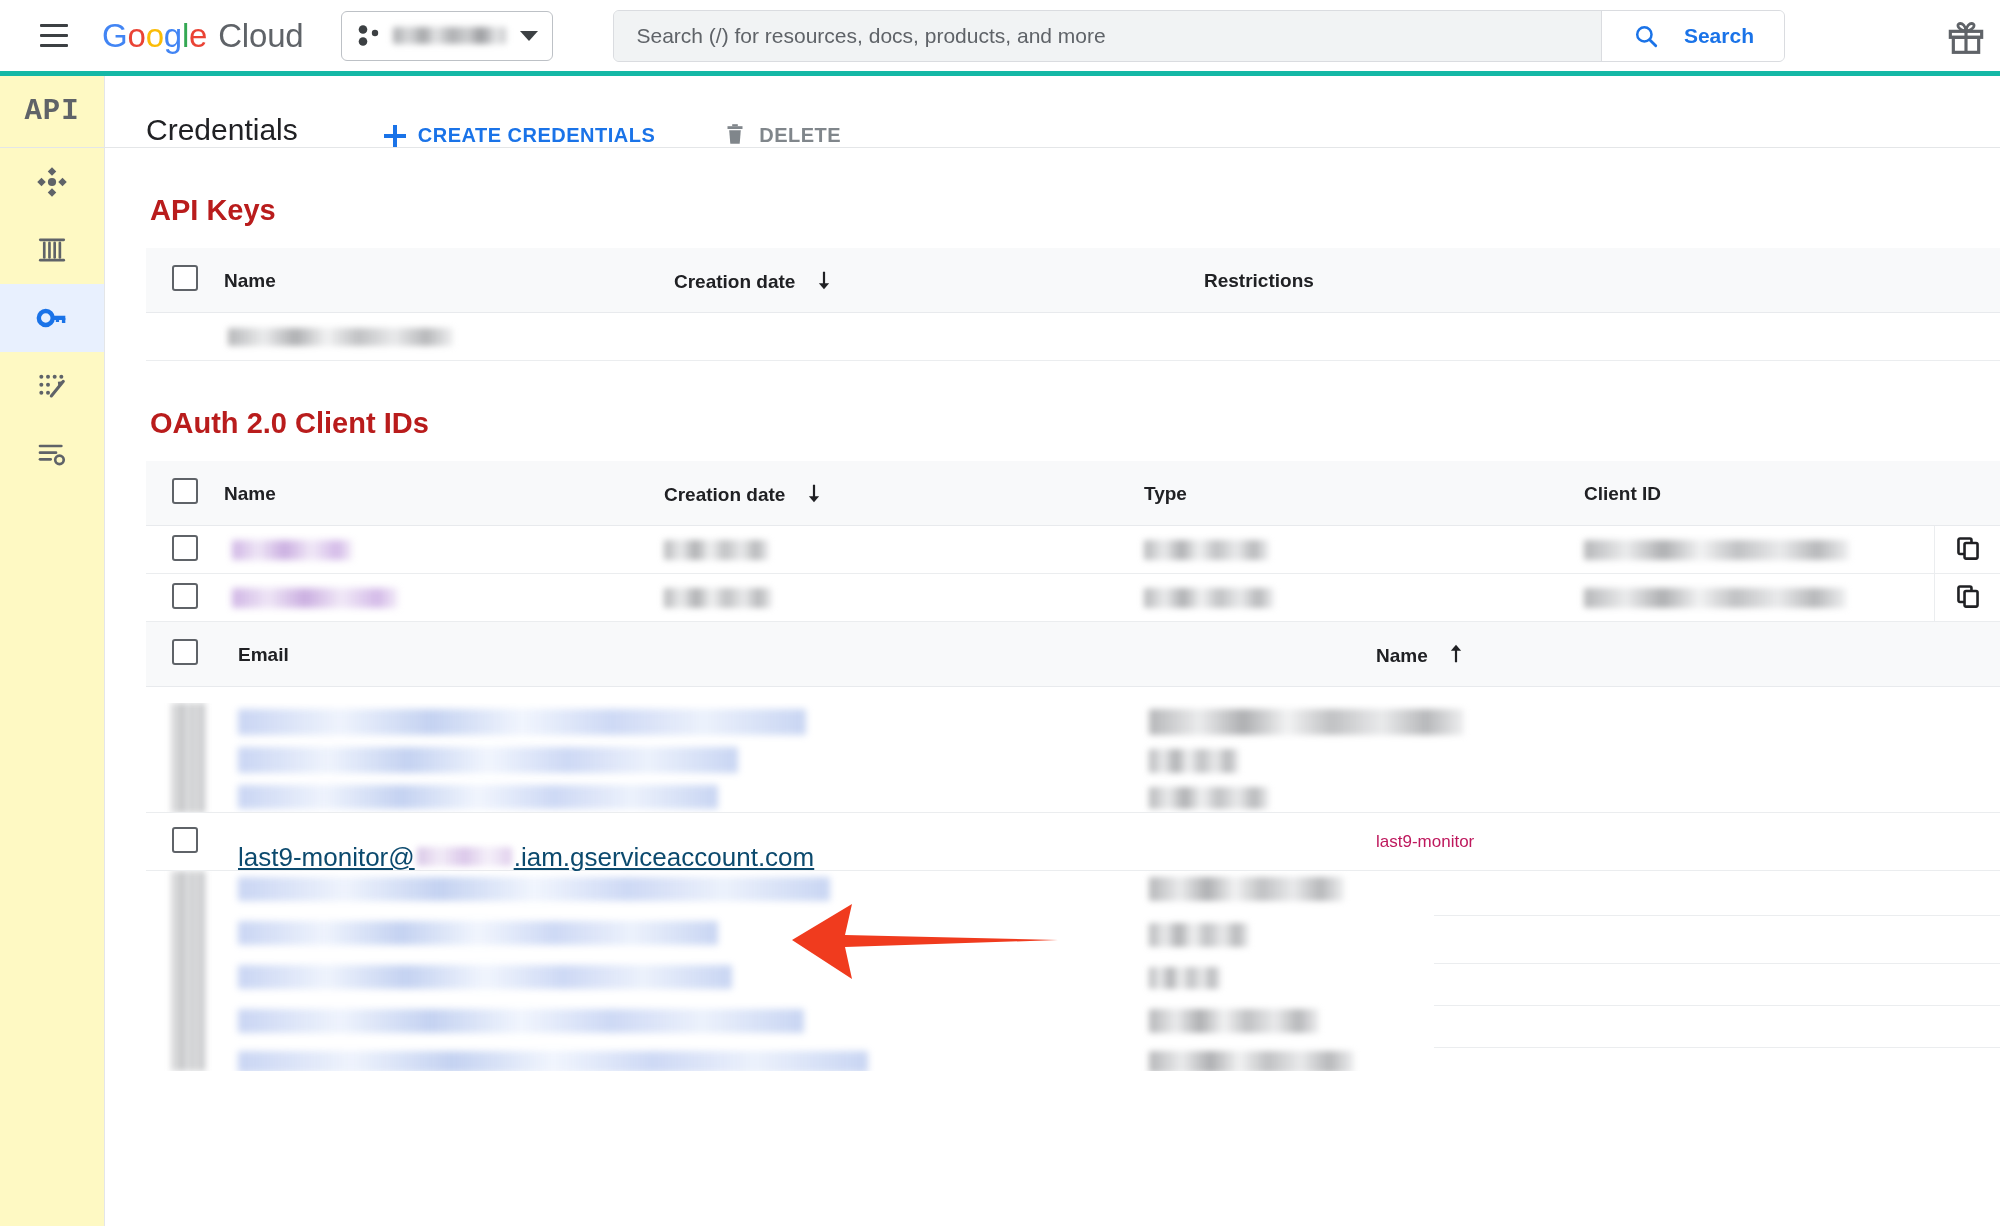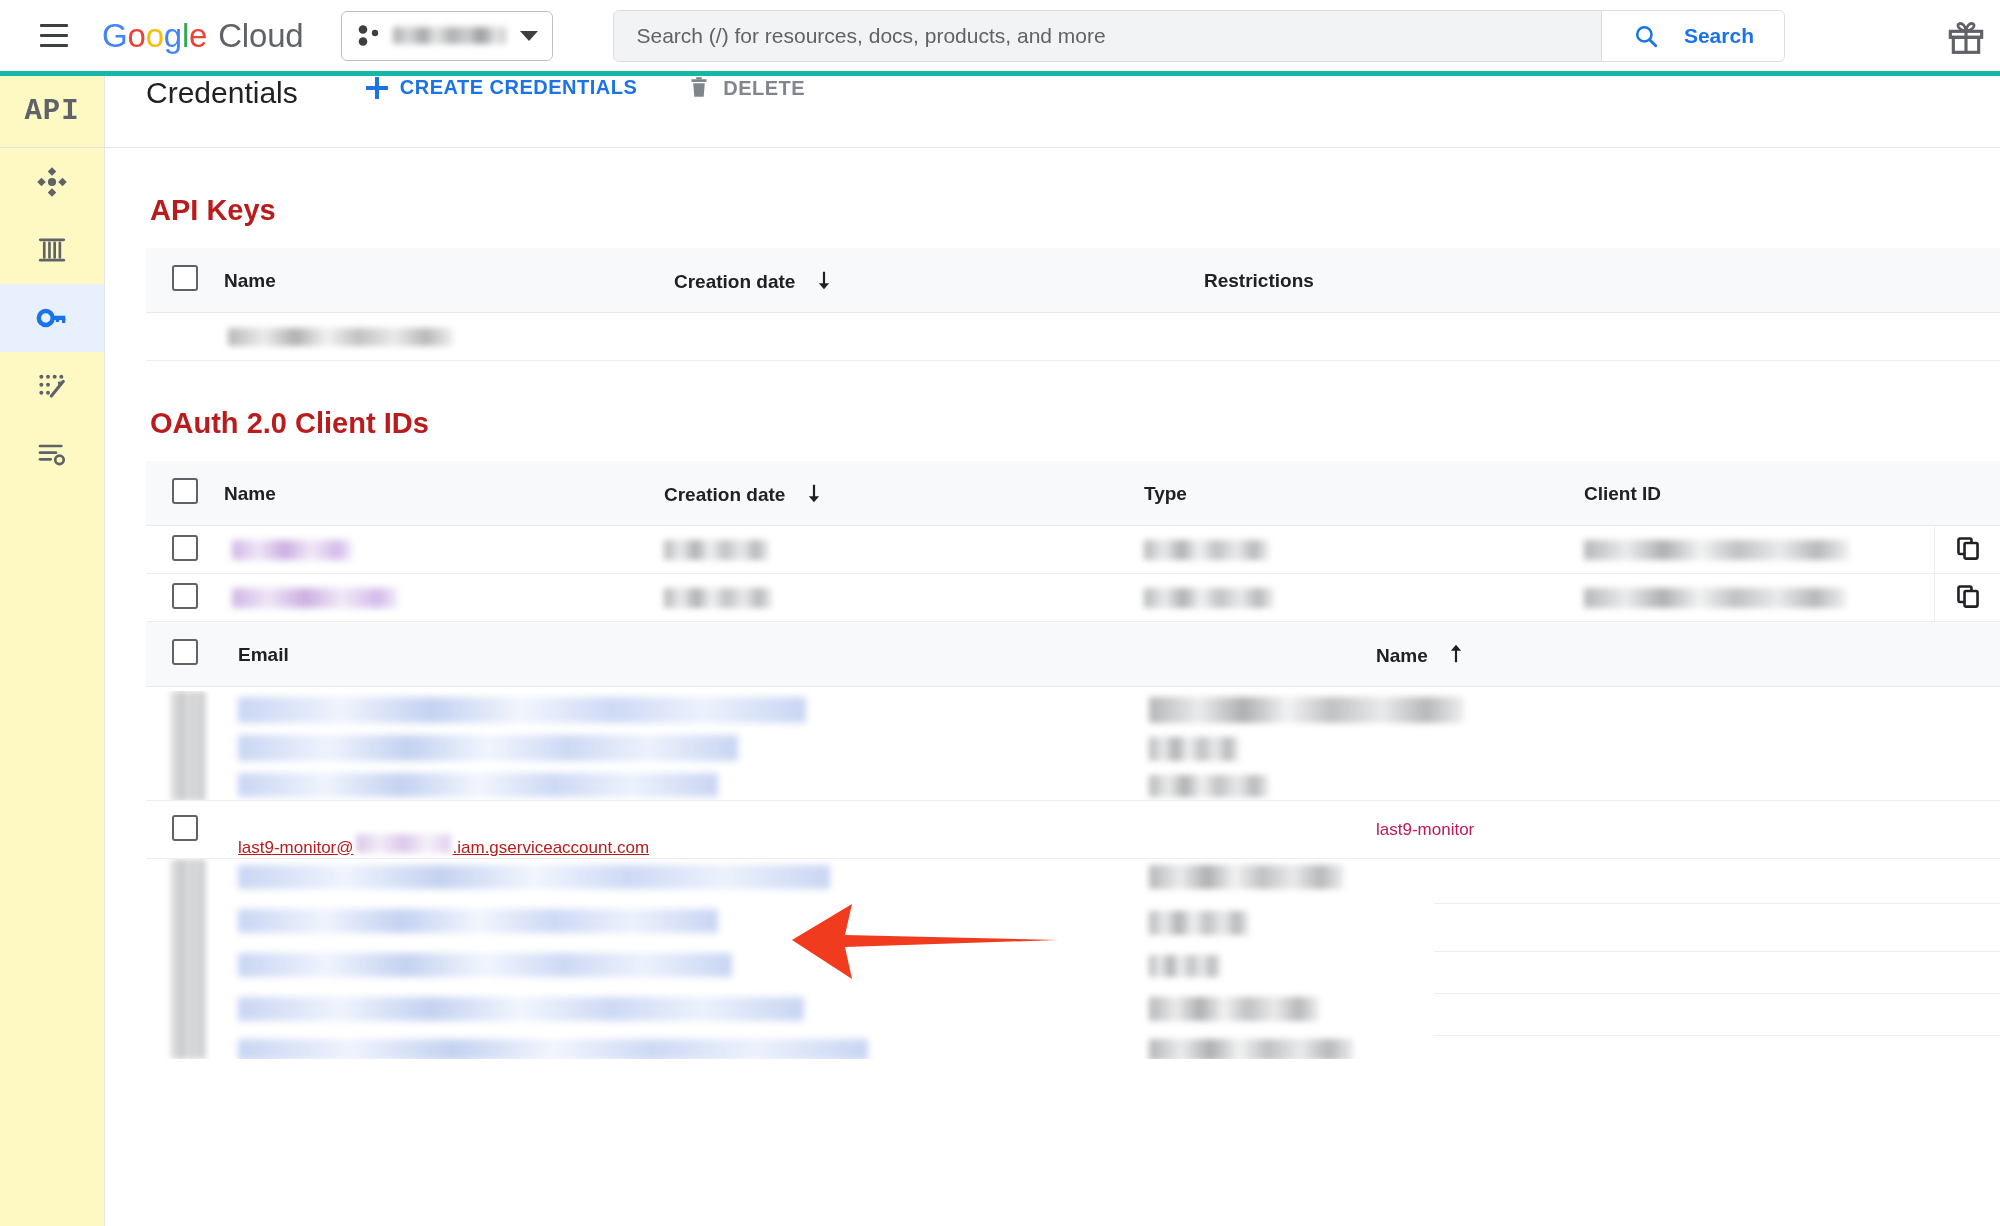--- a/index.html
+++ b/index.html
@@ -151,23 +151,24 @@
 
   
   .main {
     position: absolute; top: 76px; left: 105px;
     width: 1895px; height: 1150px;
     background: #fff;
     overflow: hidden;
   }
   .pagebar {
     height: 72px;
-    display: flex; align-items: flex-start;
+    display: flex; align-items: flex-end;
     border-bottom: 1px solid #e4e6e8;
     padding-left: 41px;
+    gap: 18px;
   }
   .pagetitle {
     font-size: 30px;
     color: #202124;
     font-weight: 400;
     white-space: nowrap;
   }
   .tbtn {
     display: flex; align-items: center; gap: 12px;
     margin-left: 68px;
@@ -256,23 +257,23 @@
     filter: blur(3.6px);
   }
 
   .sa-body { position: relative; }
   .sa-row { display: flex; align-items: center; border-bottom: 1px solid #ebedef; }
   .sa-cb { width: 78px; padding-left: 26px; flex: 0 0 auto; }
   .sa-email { width: 1140px; flex: 0 0 auto; padding-left: 14px; }
   .sa-name  { flex: 1 1 auto; padding-left: 12px; }
 
   .emaillink {
-    color: #b91c1c;
+    color: #0c4a6e;
     text-decoration: underline;
-    font-size: 17px;
+    font-size: 26px;
     white-space: nowrap;
     cursor: pointer;
     display: inline-flex; align-items: baseline; margin-top: 32px;
   }
   .mid-blur {
     display: inline-block;
     width: 95px; height: 19px;
     margin: 0 2px;
     vertical-align: -3px;
     border-radius: 2px;
@@ -539,21 +540,21 @@
             <svg width="26" height="26" viewBox="0 0 24 24">
               <rect x="3.2" y="3.2" width="12" height="14.4" rx="1.4" fill="none" stroke="#202124" stroke-width="2.4"></rect>
               <rect x="8.8" y="7.4" width="12" height="14.4" rx="1.4" fill="#fff" stroke="#202124" stroke-width="2.4"></rect>
             </svg>
           </td>
         </tr>
       </tbody>
     </table>
 
 
-    <table class="gtab" style="margin-bottom:4px;">
+    <table class="gtab" style="margin-bottom:16px;">
       <colgroup>
           <col style="width:78px">
           <col style="width:1140px">
           <col>
         </colgroup>
       <thead>
         <tr>
           <th class="cbcell">
             <span class="cbox"></span>
           </th>

